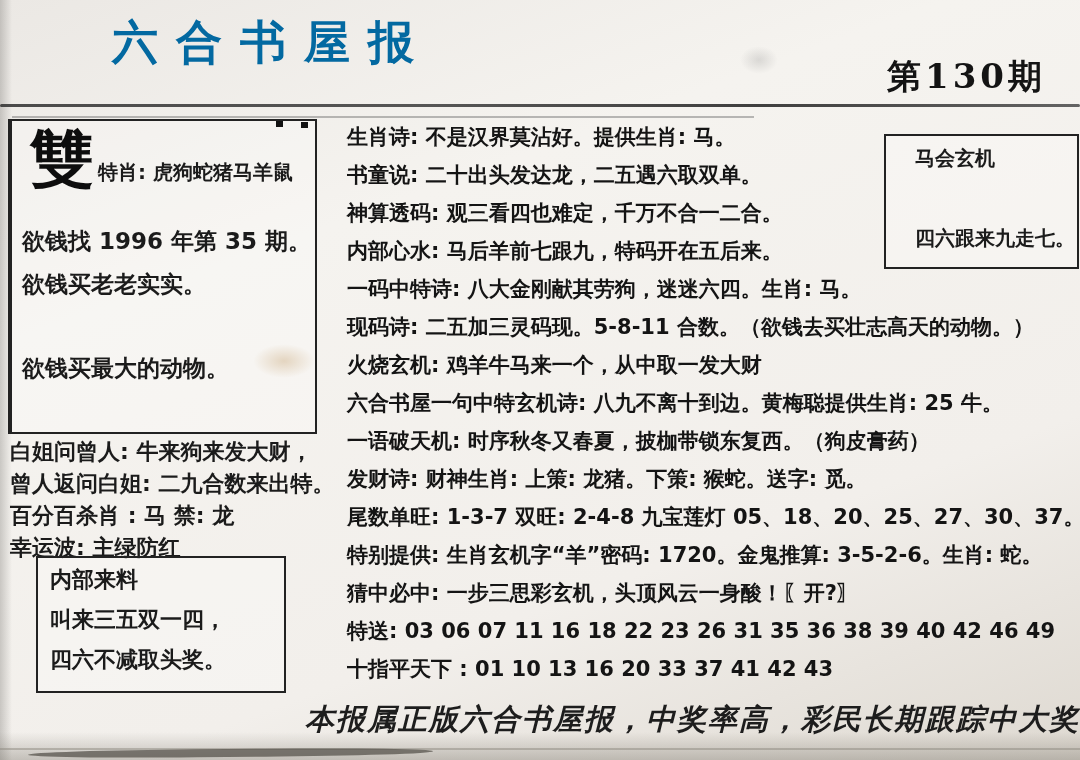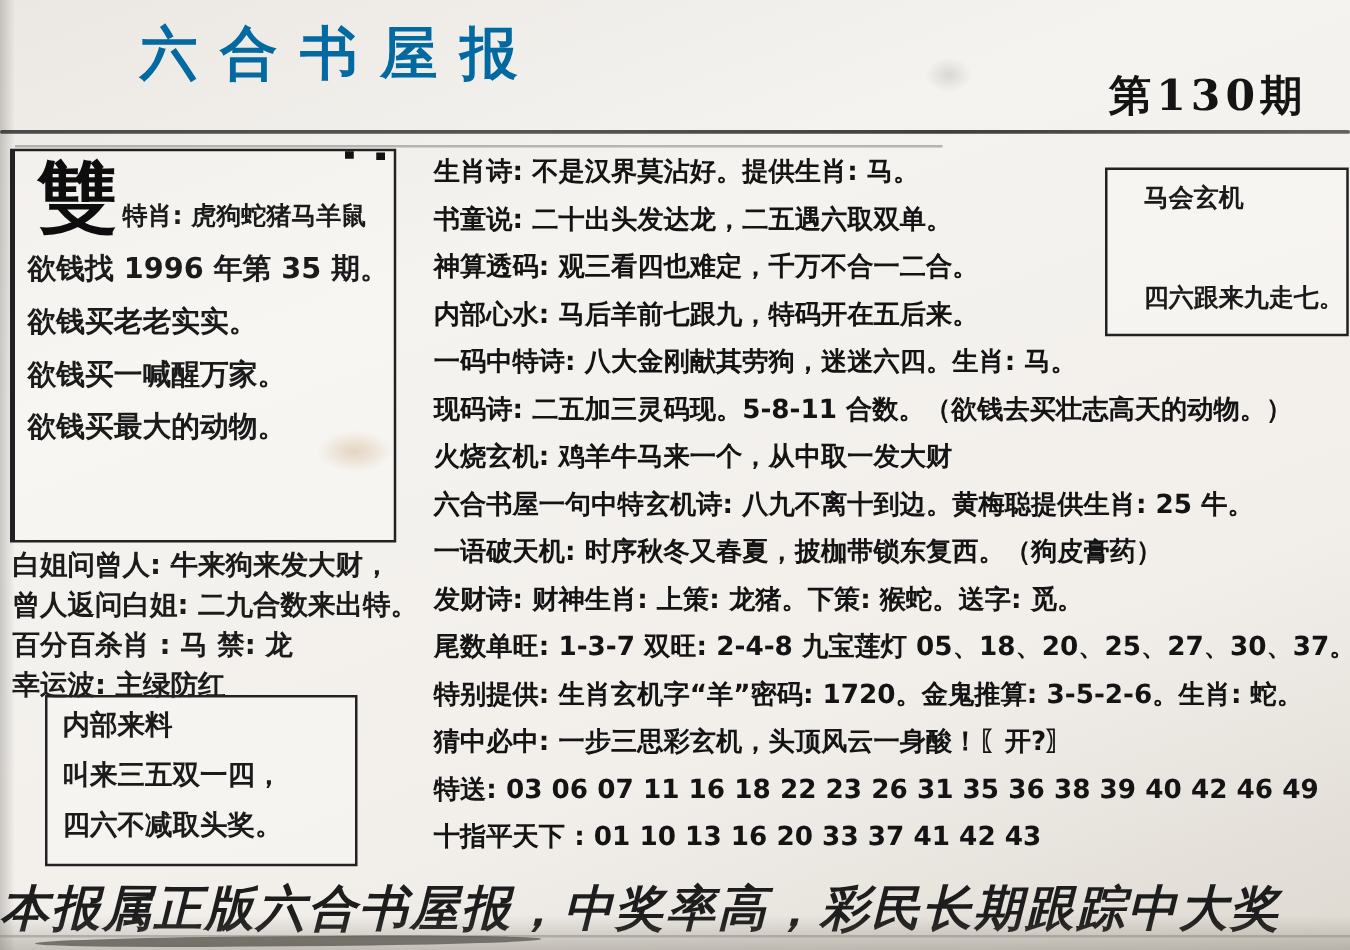--- a/index.html
+++ b/index.html
@@ -21,40 +21,40 @@
          font-family:"DejaVu Serif","Liberation Serif",serif;
          font-size:34px;font-weight:600;letter-spacing:4px;color:#141414;}
   .rule1{position:absolute;top:104px;left:0;right:0;height:3px;border-radius:2px;opacity:.85;
          background:linear-gradient(90deg,#2e2e2e 0%,#3a3a3a 40%,#1f1f1f 70%,#4a4a4a 100%);}
   .rule2{position:absolute;top:116px;left:12px;width:742px;height:2px;background:#6a6a6a;opacity:.45;}
 
   .box{position:absolute;border:2px solid #222;background:rgba(255,255,255,.25);}
   .box1{left:8px;top:119px;width:303px;height:311px;border-left-width:4px;}
   .bigchar{position:absolute;left:18px;top:6px;font-size:64px;font-weight:800;line-height:1;color:#0d0d0d;}
   .texiao{position:absolute;left:86px;top:38px;font-size:20px;font-weight:700;white-space:nowrap;}
-  .b1l{position:absolute;left:10px;font-size:23px;font-weight:700;white-space:nowrap;}
+  .b1l{position:absolute;left:10px;font-size:23px;font-weight:700;white-space:nowrap;margin-top:27px;}
   .b1l0{top:78px}.b1l1{top:121px}.b1l2{top:163px}.b1l3{top:205px}.b1l4{top:246px}
   .b1l5{top:282px;left:58px}
 
   .midl{position:absolute;left:10px;font-size:22px;font-weight:700;white-space:nowrap;}
   .midl0{top:437px}.midl1{top:469px}.midl2{top:501px}.midl3{top:533px}
 
   .box2{left:8px;top:556px;width:246px;height:133px;margin-left:28px;}
   .b2l{position:absolute;left:12px;font-size:22px;font-weight:700;white-space:nowrap;}
   .b2l0{top:7px}.b2l1{top:47px}.b2l2{top:87px}
 
   .main{position:absolute;left:347px;top:118px;}
   .ml{height:38px;line-height:38px;font-size:21px;font-weight:600;white-space:nowrap;color:#141414;}
 
   .rightbox{left:884px;top:134px;width:191px;height:131px;border-width:2px;}
   .rbl{position:absolute;left:12px;font-size:20px;font-weight:700;white-space:nowrap;margin-left:17px;}
   .rbl0{top:9px}.rbl1{top:49px}.rbl2{top:89px}
 
-  .footer{position:absolute;left:0;right:0;top:700px;text-align:left;
-          font-size:39px;font-weight:700;font-style:italic;letter-spacing:2px;color:#1d1d1d;white-space:nowrap;}
+  .footer{position:absolute;left:0;right:0;top:700px;text-align:right;
+          font-size:29px;font-weight:700;font-style:italic;letter-spacing:2px;color:#1d1d1d;white-space:nowrap;}
 
   .dot{position:absolute;width:7px;height:6px;background:#111;}
   .dot1{left:276px;top:121px}.dot2{left:301px;top:122px}
   .smudge-tan{position:absolute;left:253px;top:344px;width:62px;height:34px;
           background:radial-gradient(ellipse at center,rgba(196,160,110,.38),rgba(196,160,110,0) 70%);}
   .smudge-top{position:absolute;left:740px;top:46px;width:38px;height:28px;
           background:radial-gradient(ellipse at center,rgba(120,120,120,.22),rgba(120,120,120,0) 70%);}
 </style>
 </head>
 <body>
@@ -66,21 +66,20 @@
   <div class="title">六合书屋报</div>
   <div class="issue">第130期</div>
   <div class="rule1"></div>
   <div class="rule2"></div>
 
   <section class="box box1">
     <span class="bigchar">雙</span>
     <span class="texiao">特肖: 虎狗蛇猪马羊鼠</span>
     <div class="b1l b1l0">欲钱找 1996 年第 35 期。</div>
     <div class="b1l b1l1">欲钱买老老实实。</div>
-    <div class="b1l b1l2">欲钱买一喊醒万家。</div>
     <div class="b1l b1l3">欲钱买最大的动物。</div>
   </section>
 
   <section>
     <div class="midl midl0">白姐问曾人: 牛来狗来发大财，</div>
     <div class="midl midl1">曾人返问白姐: 二九合数来出特。</div>
     <div class="midl midl2">百分百杀肖 : 马  禁:  龙</div>
     <div class="midl midl3">幸运波:  主绿防红</div>
   </section>
 

